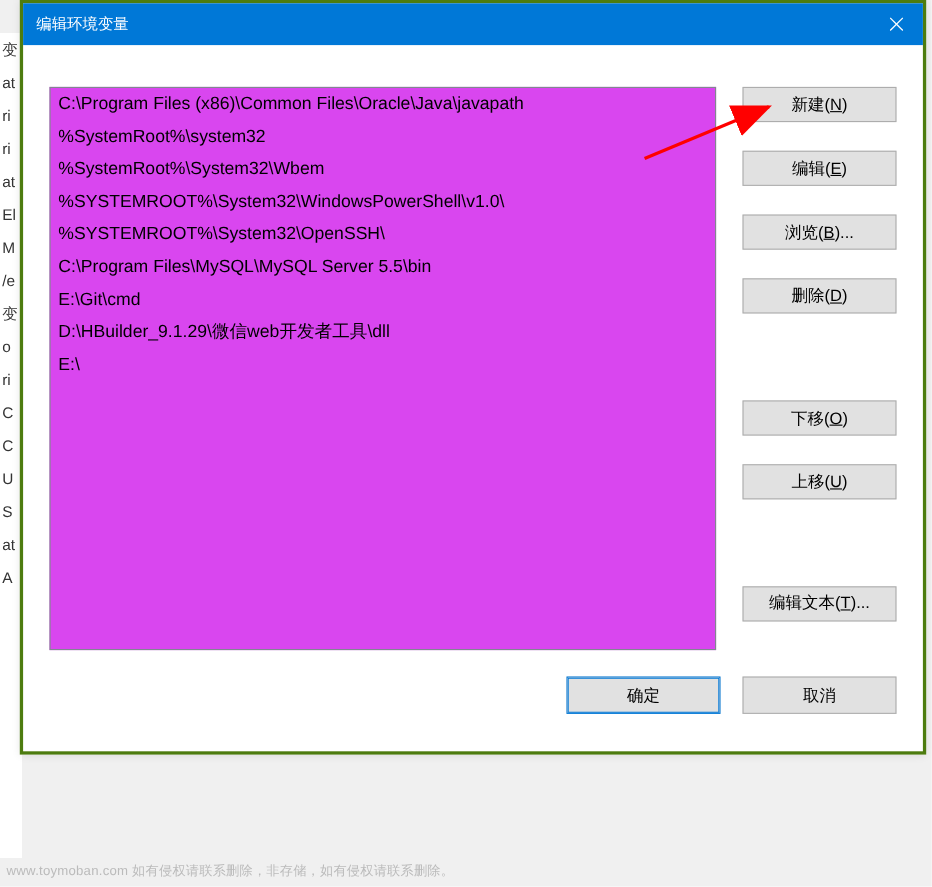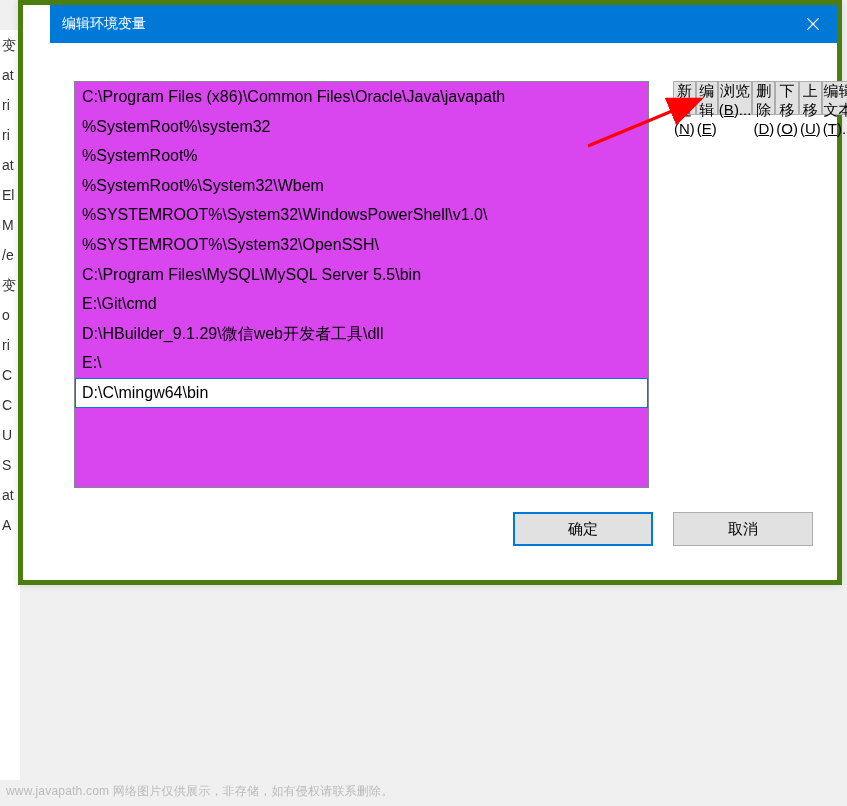--- a/index.html
+++ b/index.html
@@ -22,25 +22,24 @@
       color: #333;
       line-height: 30px;
       padding-left: 2px;
       overflow: hidden;
     }
     .dialog {
       position: absolute;
       left: 18px;
       top: 0;
       width: 824px;
-      height: 585px;
+      height: 686px;
       background: #ffffff;
-      border: 5px solid #4d7c0f;
+      border: 3px solid #4d7c0f;
       box-shadow: 0 0 8px rgba(0,0,0,0.1);
-      padding-left: 27px;
     }
     .titlebar {
       height: 38px;
       background: #0078d7;
       color: #ffffff;
       display: flex;
       align-items: center;
       justify-content: space-between;
       padding-left: 12px;
       font-size: 14px;
@@ -82,22 +81,24 @@
       white-space: nowrap;
       cursor: default;
       color: #000;
     }
     .list-item.selected {
       border: 1px solid #0078d7;
       background: #ffffff;
     }
     .side-buttons {
       display: flex;
+      flex-direction: column;
       gap: 0;
       width: 140px;
+      justify-content: flex-end;
     }
     .side-buttons .spacer-md { height: 56px; }
     .win-btn {
       height: 34px;
       background: #e1e1e1;
       border: 1px solid #adadad;
       font-size: 15px;
       color: #000;
       cursor: pointer;
       margin-bottom: 26px;
@@ -170,29 +171,27 @@
         <line x1="12" y1="0" x2="0" y2="12" stroke="#fff" stroke-width="1.2"></line>
       </svg>
     </div>
   </div>
 
   <div class="dialog-body">
     <div class="main-row">
       <div class="listbox" id="listbox">
           <div class="list-item">C:\Program Files (x86)\Common Files\Oracle\Java\javapath</div>
           <div class="list-item">%SystemRoot%\system32</div>
-          <div class="list-item">%SystemRoot%</div>
           <div class="list-item">%SystemRoot%\System32\Wbem</div>
           <div class="list-item">%SYSTEMROOT%\System32\WindowsPowerShell\v1.0\</div>
           <div class="list-item">%SYSTEMROOT%\System32\OpenSSH\</div>
           <div class="list-item">C:\Program Files\MySQL\MySQL Server 5.5\bin</div>
           <div class="list-item">E:\Git\cmd</div>
           <div class="list-item">D:\HBuilder_9.1.29\微信web开发者工具\dll</div>
           <div class="list-item">E:\</div>
-          <div class="list-item selected">D:\C\mingw64\bin</div>
         </div>
       <div class="side-buttons">
         <button class="win-btn">
           <span>新建(</span><u>N</u><span>)</span>
         </button>
         <button class="win-btn">
           <span>编辑(</span><u>E</u><span>)</span>
         </button>
         <button class="win-btn">
           <span>浏览(</span><u>B</u><span>)...</span>
@@ -222,13 +221,13 @@
   <svg class="arrow" viewBox="0 0 130 60">
     <defs>
       <marker id="ah" markerWidth="12" markerHeight="10" refX="11" refY="5" orient="auto">
         <polygon points="0,0 12,5 0,10" fill="#ff0000"></polygon>
       </marker>
     </defs>
     <line x1="5" y1="55" x2="118" y2="8" stroke="#ff0000" stroke-width="3" marker-end="url(#ah)"></line>
   </svg>
 </div>
 
-<div class="watermark">www.javapath.com 网络图片仅供展示，非存储，如有侵权请联系删除。</div>
+<div class="watermark">www.toymoban.com 如有侵权请联系删除，非存储，如有侵权请联系删除。</div>
 
 </body></html>

